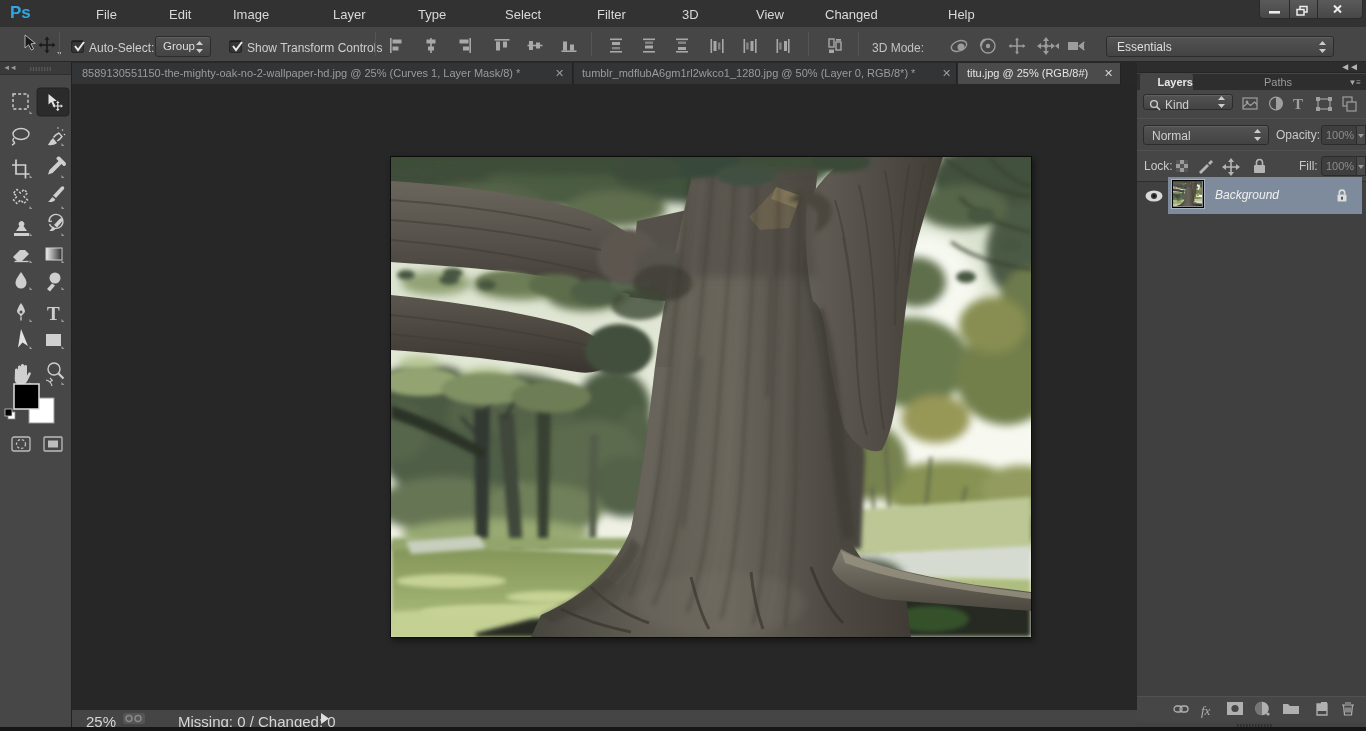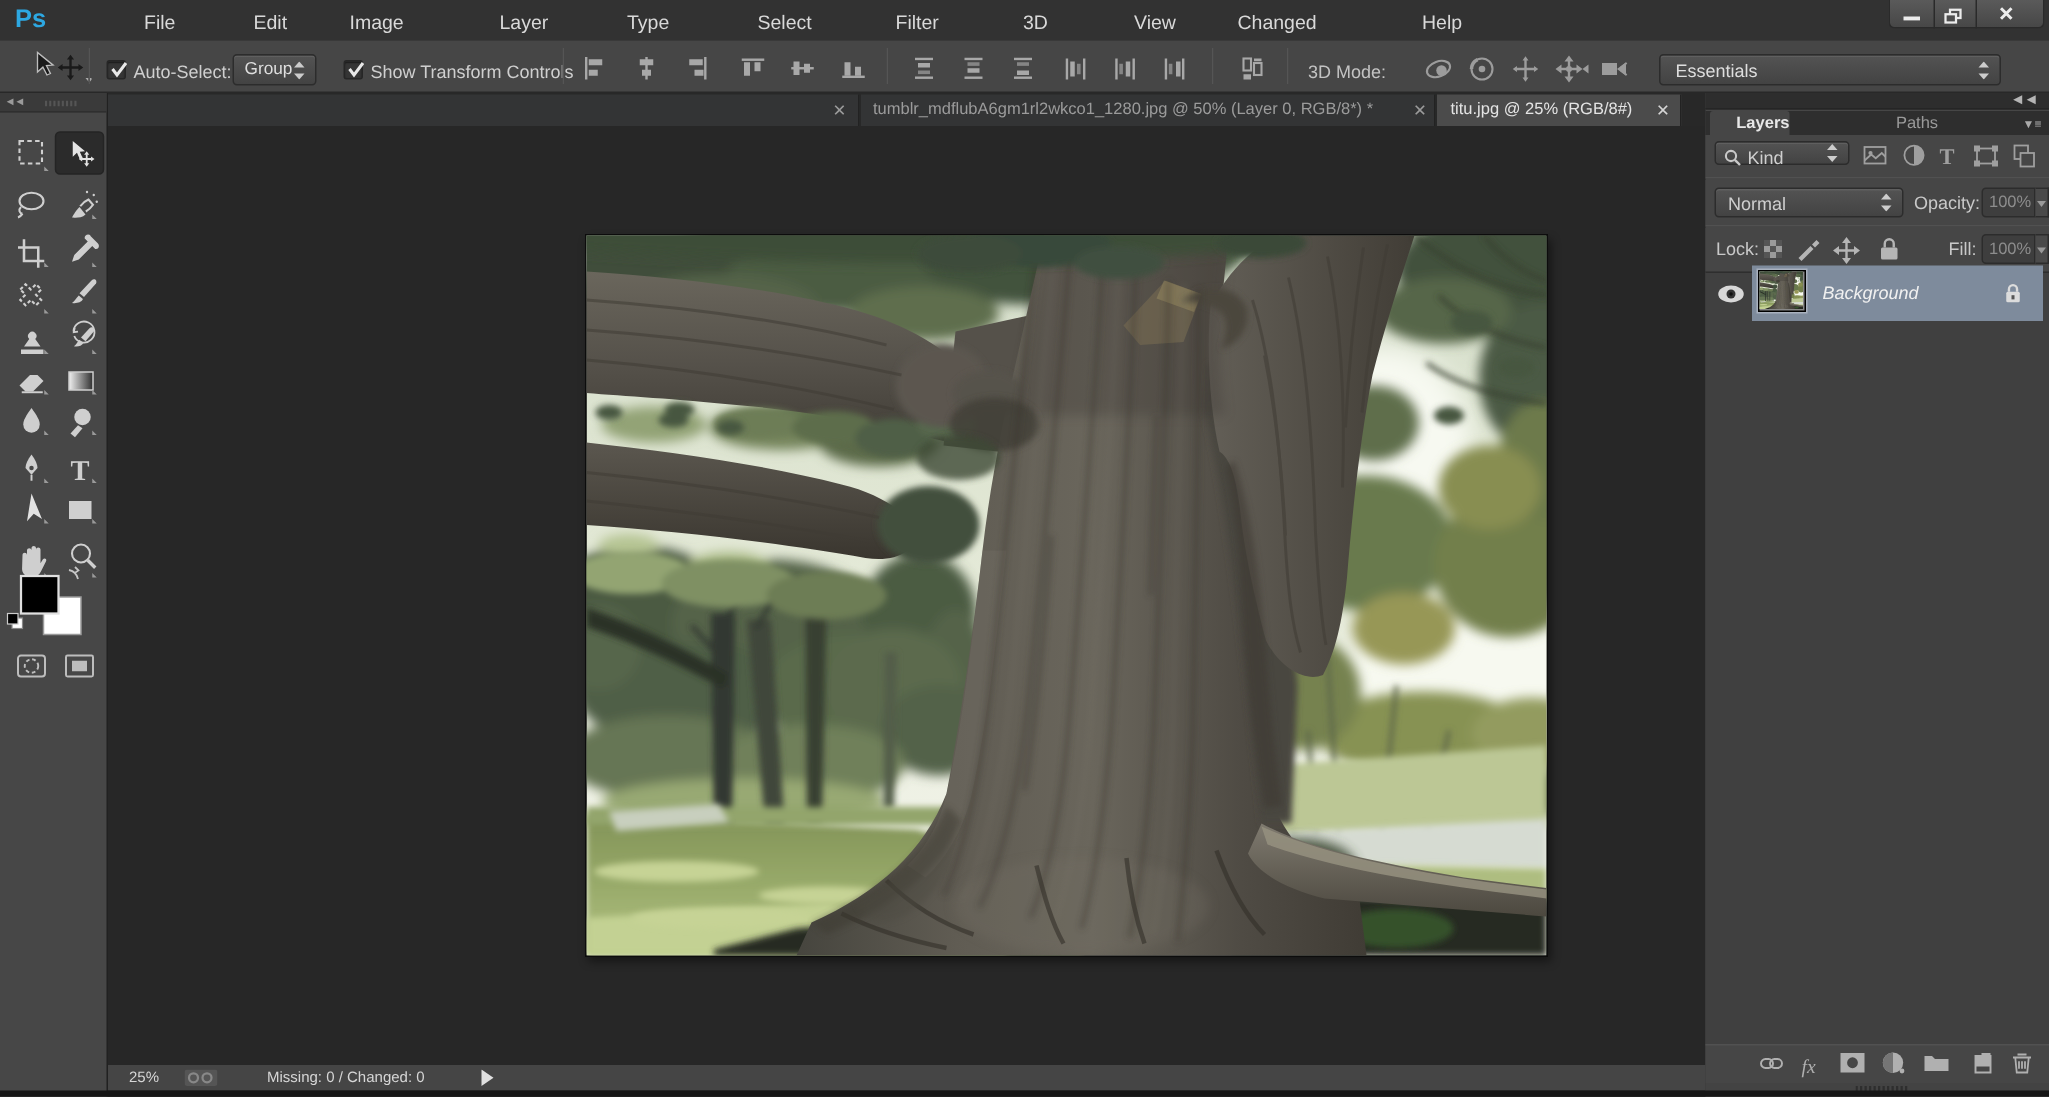--- a/index.html
+++ b/index.html
@@ -19,21 +19,21 @@
 .combo { position:absolute; background:linear-gradient(#535353,#434343); border:1px solid #2c2c2c; border-radius:3px; box-shadow:inset 0 1px 0 rgba(255,255,255,.08); font-size:12px; color:#dedede; }
 .spin { position:absolute; right:6px; top:50%; margin-top:-6px; width:9px; height:12px; }
 #tabbar { left:72px; top:62px; width:1294px; height:22px; background:#282828; }
 .tab { position:absolute; top:1px; height:21px; background:#333435; border-right:1px solid #222; font-size:11px; color:#9b9b9b; }
 .tab.active { background:#4b4b4b; color:#e4e4e4; }
 .tab .tx { position:absolute; top:4px; }
 .tab .cl { position:absolute; top:4px; font-size:11px; color:#9b9b9b; }
 #toolbar { left:0; top:62px; width:72px; height:669px; background:#474747; border-right:1px solid #212121; }
 #canvas { left:72px; top:84px; width:1065px; height:626px; background:#272727; }
 #photo { position:absolute; left:318px; top:72px; width:642px; height:482px; background:#000; border:1px solid #0c0c0c; box-shadow:2px 3px 6px rgba(0,0,0,.45); }
-#statusbar { left:72px; top:710px; width:1065px; height:17px; background:#454545; font-size:10px; color:#d6d6d6; }
+#statusbar { left:72px; top:710px; width:1065px; height:17px; background:#454545; font-size:15px; color:#d6d6d6; }
 #rightpanel { left:1137px; top:62px; width:229px; height:669px; background:#464646; }
 #bottomstrip { left:0; top:727px; width:1366px; height:4px; background:#161616; }
 </style>
 </head>
 <body>
 
 <div class="abs" id="menubar">
   <div id="pslogo">Ps</div>
   <div class="mi" style="left:96px">File</div>
   <div class="mi" style="left:169px">Edit</div>
@@ -199,20 +199,21 @@
     <span style="position:absolute; left:10px; top:3px;">Essentials</span>
     <svg class="spin" width="9" height="12">
         <path d="M1 4 L4.5 0 L8 4 Z" fill="#ccc"></path>
         <path d="M1 8 L4.5 12 L8 8 Z" fill="#ccc"></path>
       </svg>
   </div>
 </div>
 
 <div class="abs" id="tabbar">
   <div class="tab" style="left:0px; width:501px;">
+    <span class="tx" style="left:10px;">8589130551150-the-mighty-oak-no-2-wallpaper-hd.jpg @ 25%  (Curves 1, Layer Mask/8) *</span>
     <span class="cl" style="left:483px;">✕</span>
   </div>
   <div class="tab" style="left:502px; width:383px;">
     <span class="tx" style="left:8px;">tumblr_mdflubA6gm1rl2wkco1_1280.jpg @ 50% (Layer 0, RGB/8*) *</span>
     <span class="cl" style="left:368px;">✕</span>
   </div>
   <div class="tab active" style="left:886px; width:163px;">
     <span class="tx" style="left:9px;">titu.jpg @ 25% (RGB/8#)</span>
     <span class="cl" style="left:146px; color:#d5d5d5;">✕</span>
   </div>

